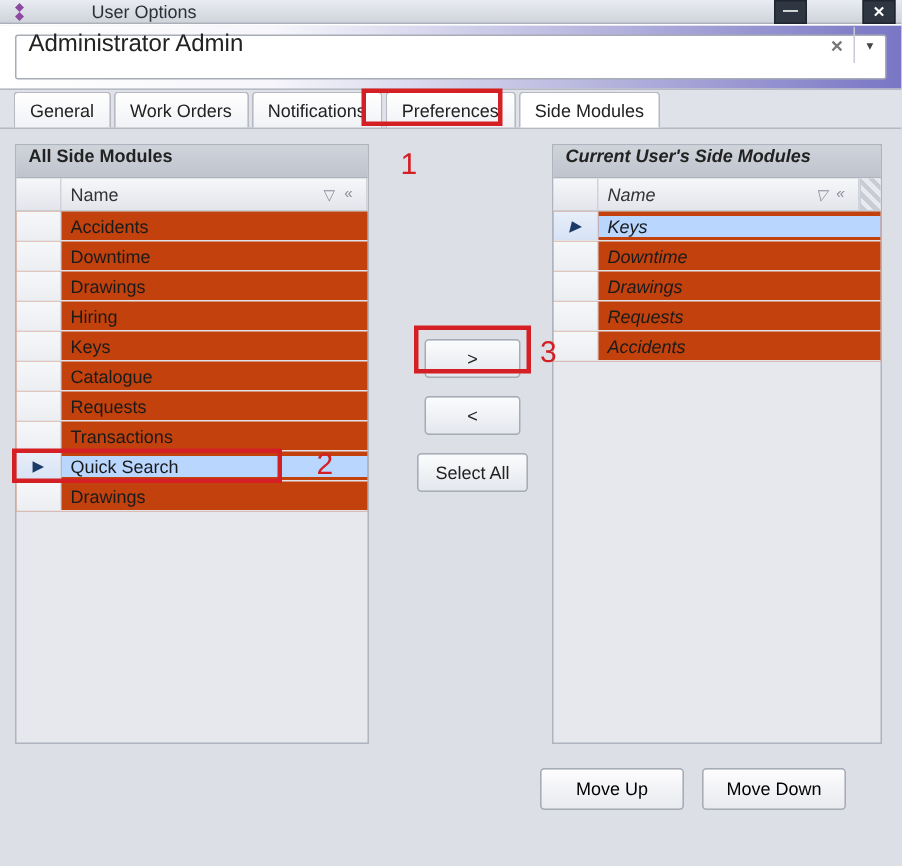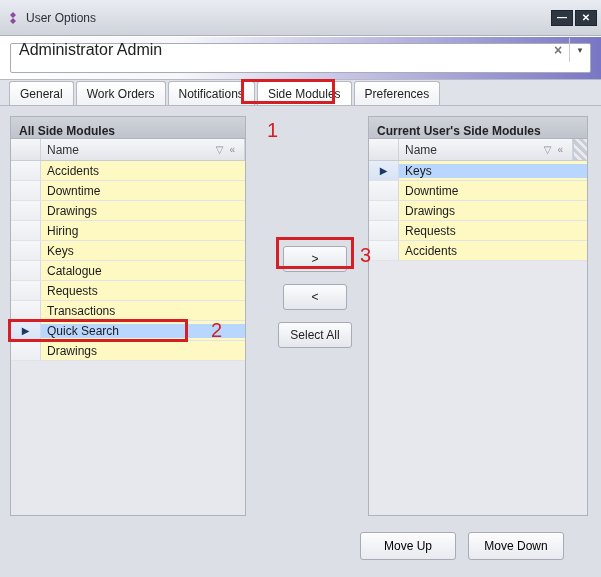--- a/index.html
+++ b/index.html
@@ -7,26 +7,27 @@
     margin: 0;
     font-family: "Segoe UI", Tahoma, Arial, sans-serif;
     font-size: 12px;
     background: #dcdfe5;
     width: 601px;
     height: 577px;
     overflow: hidden;
   }
   
   .titlebar {
-    height: 36px;
+    height: 16px;
     background: linear-gradient(#e9ecf2, #cfd3da);
     border-bottom: 1px solid #aab0ba;
     display: flex;
     align-items: center;
     padding: 0 4px 0 6px;
+    gap: 35px;
   }
   .titlebar .appicon { width: 14px; height: 14px; margin-right: 6px; display: inline-block; }
   .titlebar .title { color: #2a2f39; flex: 1; }
   .titlebar .winbtn {
     width: 22px; height: 16px;
     background: #2e3642;
     color: #fff;
     margin-left: 2px;
     display: flex; align-items: center; justify-content: center;
     font-size: 10px; font-weight: 700;
@@ -91,44 +92,44 @@
     position: relative;
     height: calc(577px - 22px - 44px - 26px);
     padding: 10px;
   }
   .panel {
     position: absolute;
     background: #e6e8ed;
     border: 1px solid #aeb3bd;
   }
   .panel.left  { left: 10px; top: 10px; width: 236px; height: 400px; }
-  .panel.right { left: 368px; top: 10px; width: 220px; height: 400px; }
+  .panel.right { left: 368px; top: 10px; width: 220px; height: 400px; font-style: italic; }
   .panel-head {
     height: 22px;
     background: linear-gradient(#cfd3da, #bfc3cc);
     border-bottom: 1px solid #aeb3bd;
-    display: flex; align-items: flex-end;
+    display: flex; align-items: flex-start;
     padding: 0 8px;
     color: #222; font-weight: 600;
   }
   .gridhead {
     height: 22px;
     background: linear-gradient(#f6f7f9, #e3e5eb);
     border-bottom: 1px solid #c8ccd4;
     display: flex; align-items: flex-end;
   }
   .gridhead .rowhandle { width: 30px; border-right: 1px solid #d0d3da; height: 100%; }
   .gridhead .colname { flex:1; padding: 0 6px; color: #333; border-right: 1px solid #d0d3da; height:100%; display:flex; align-items:center; position: relative; }
   .gridhead .hicon { color:#8a8e98; font-size:10px; padding: 0 3px; cursor: pointer; }
   .gridhead .hstripe {
     width: 14px; height: 100%;
     background: repeating-linear-gradient(45deg,#c9ccd4 0,#c9ccd4 3px,#e8eaef 3px,#e8eaef 6px);
     border-left: 1px solid #c8ccd4;
   }
-  .rows { background: #fef9c3; }
+  .rows { background: #c2410c; }
   .row {
     height: 20px;
     display: flex; align-items: center;
     border-bottom: 1px solid #e1e3e9;
     font-size: 12px;
   }
   .row .rowhandle { width: 30px; height:100%; background: linear-gradient(#f6f7f9,#eceef2); border-right: 1px solid #d7dae1; display:flex; align-items:center; justify-content:center; color:#555; font-size:10px; }
   .row .cell { flex:1; padding: 0 6px; color:#1b1b1b; }
   .row.sel .cell { background: #b9d6ff; }
   .row.sel .rowhandle { background: linear-gradient(#e8eef9,#d7e3f5); color:#1b3a66; }
@@ -185,25 +186,25 @@
 <div class="tabstrip">
   <div class="tab">
       <span>General</span>
     </div>
   <div class="tab">
       <span>Work Orders</span>
     </div>
   <div class="tab">
       <span>Notifications</span>
     </div>
+  <div class="tab">
+      <span>Preferences</span>
+    </div>
   <div class="tab active">
       <span>Side Modules</span>
-    </div>
-  <div class="tab">
-      <span>Preferences</span>
     </div>
 </div>
 
 <div class="client">
 
   <div class="panel left">
     <div class="panel-head">
         <span>All Side Modules</span>
       </div>
     <div class="gridhead">

